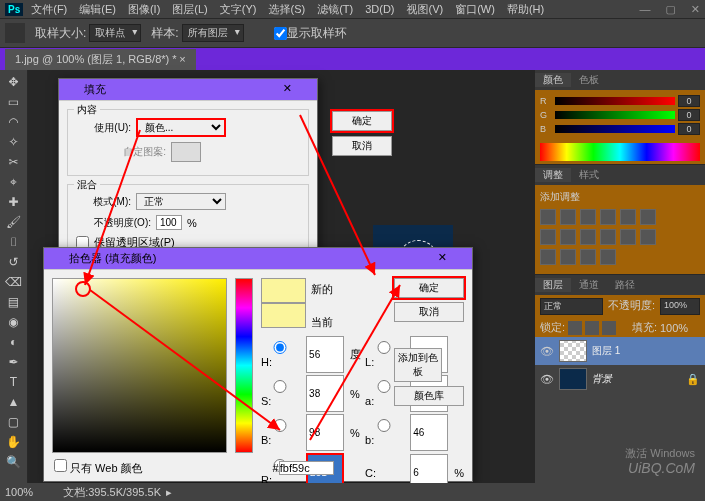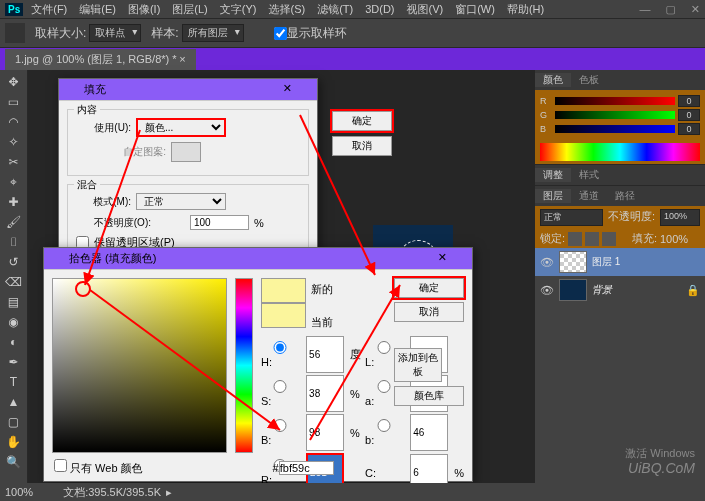--- a/index.html
+++ b/index.html
@@ -173,20 +173,45 @@
           </div>
       </div>
       <div class="spectrum"></div>
     </div>
 
     <div class="panel">
       <div class="panel-tabs">
         <div class="panel-tab active">调整</div>
         <div class="panel-tab">样式</div>
       </div>
+      <div class="adjust-panel">
+        <div class="title">添加调整</div>
+        <div class="icon-row">
+            <div class="ic"></div>
+            <div class="ic"></div>
+            <div class="ic"></div>
+            <div class="ic"></div>
+            <div class="ic"></div>
+            <div class="ic"></div>
+          </div>
+        <div class="icon-row">
+            <div class="ic"></div>
+            <div class="ic"></div>
+            <div class="ic"></div>
+            <div class="ic"></div>
+            <div class="ic"></div>
+            <div class="ic"></div>
+          </div>
+        <div class="icon-row">
+            <div class="ic"></div>
+            <div class="ic"></div>
+            <div class="ic"></div>
+            <div class="ic"></div>
+          </div>
+      </div>
     </div>
 
     <div class="panel layers-panel">
       <div class="panel-tabs">
         <div class="panel-tab active">图层</div>
         <div class="panel-tab">通道</div>
         <div class="panel-tab">路径</div>
       </div>
       <div class="layer-options">
         <div class="dd2">正常</div>
@@ -236,21 +261,21 @@
         </div>
     </div>
     <div class="grp">
       <div class="legend">混合</div>
       <div class="row">
           <span class="lbl" style="width:55px">模式(M):</span>
         <select style="width:90px"><option>正常</option></select>
         </div>
       <div class="row">
           <span class="lbl" style="width:75px">不透明度(O):</span>
-        <input type="text" style="width: 59px; margin-left: 34px;" value="100">
+        <input type="text" style="width: 26px;" value="100">
           <span>%</span>
         </div>
       <div class="row">
           <input type="checkbox" style="">
           <span>保留透明区域(P)</span>
         </div>
     </div>
     <div class="btncol">
       <div class="btn redout">确定</div>
       <div class="btn">取消</div>

